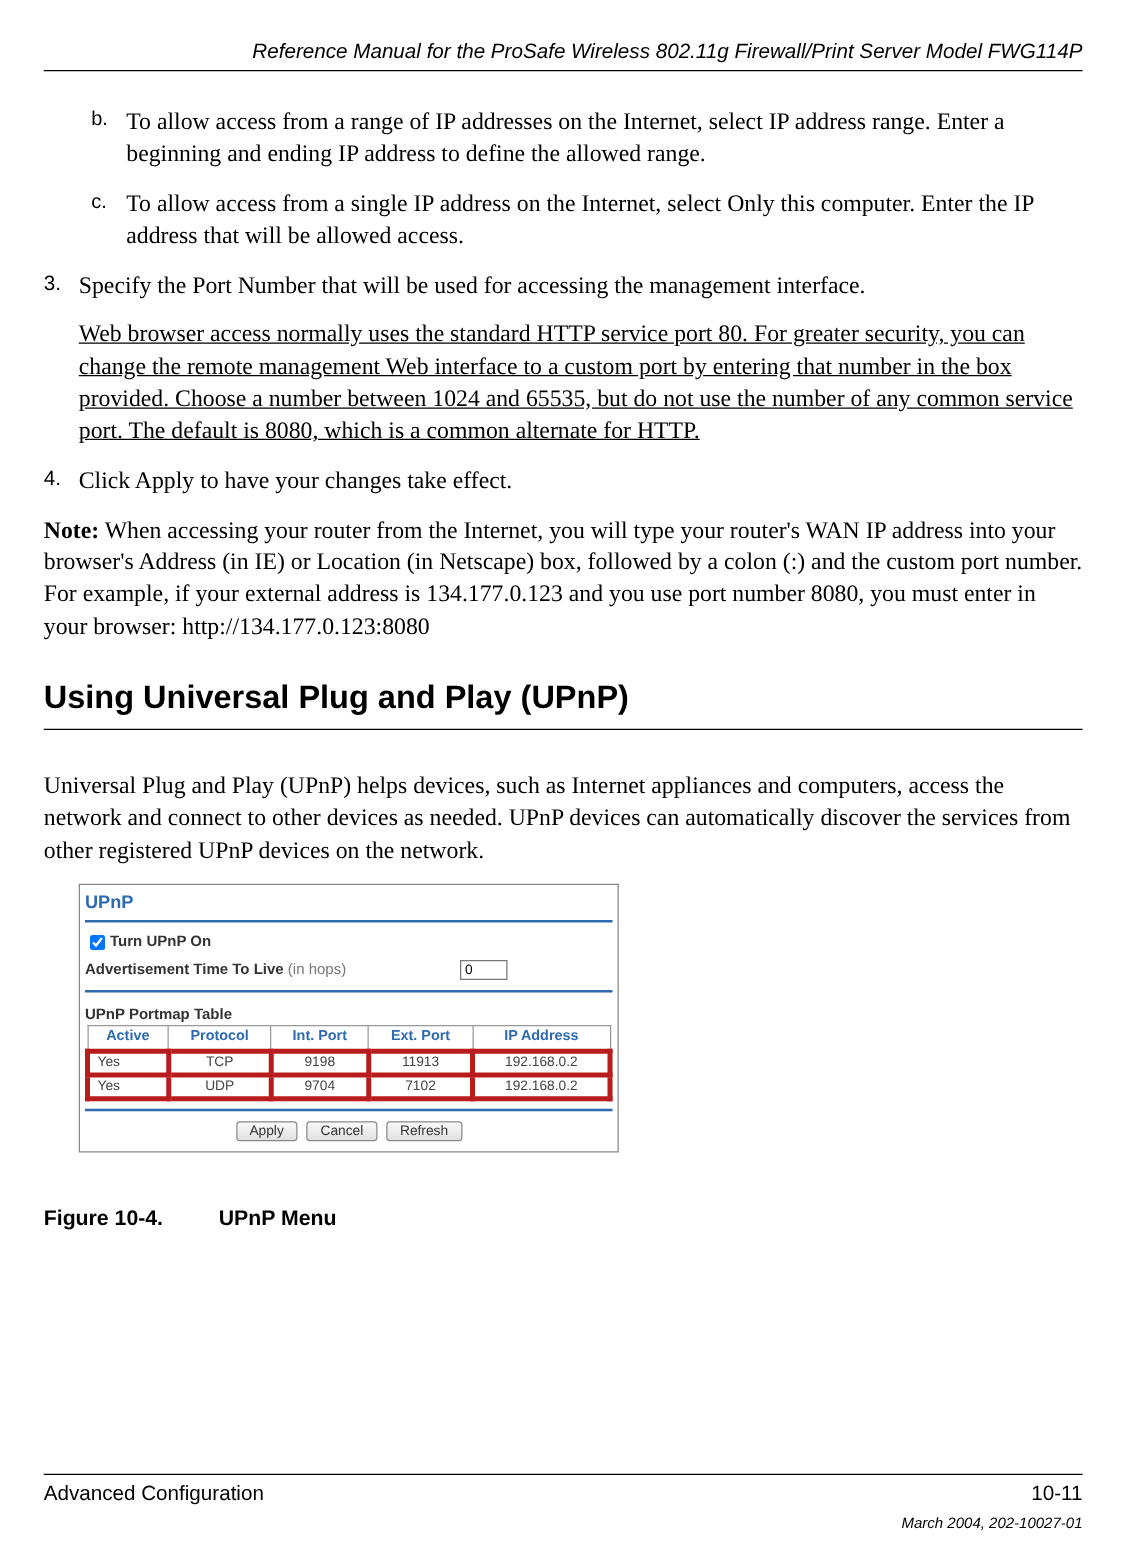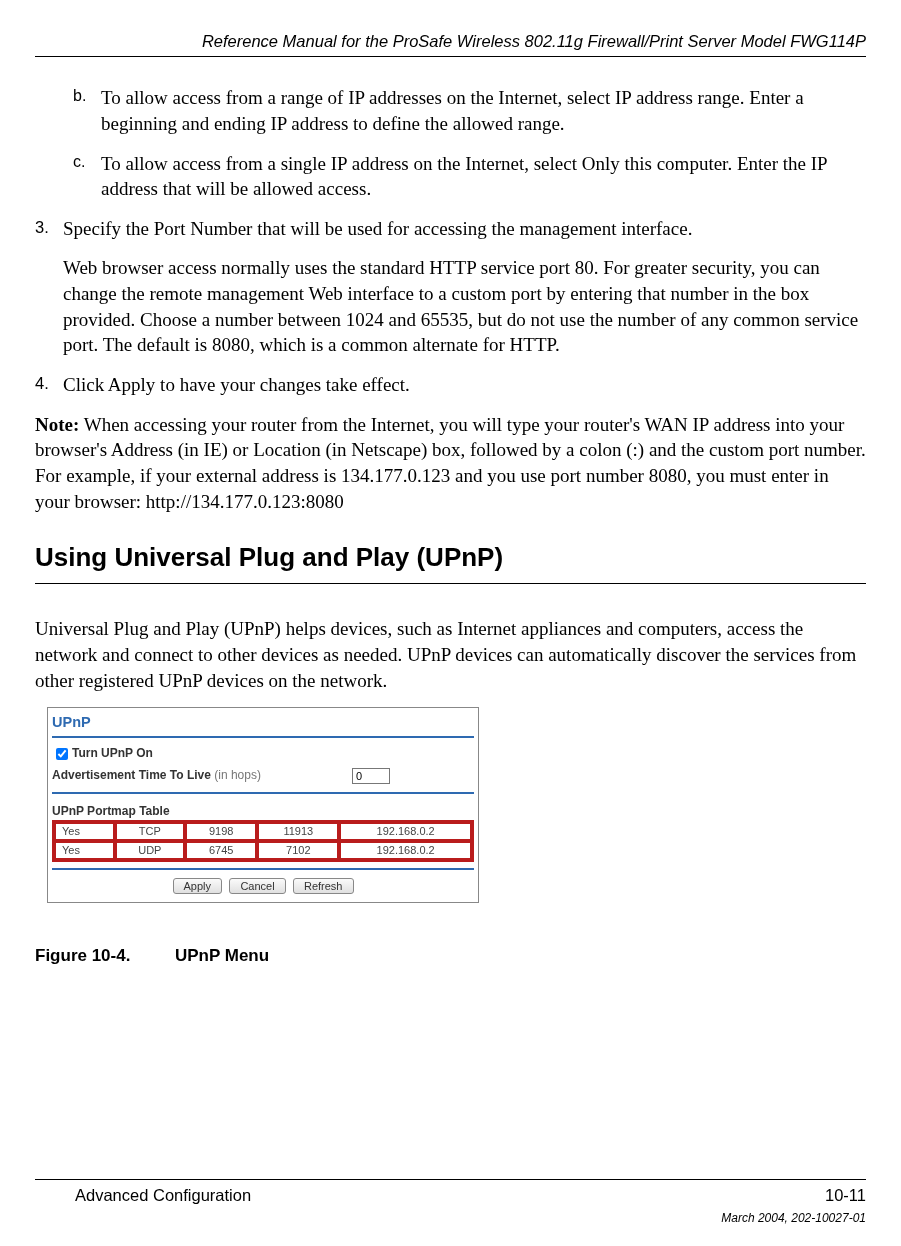--- a/index.html
+++ b/index.html
@@ -44,20 +44,21 @@
     flex: 0 0 28px;
     font-family: Arial, Helvetica, sans-serif;
     font-size: 16px;
   }
   .item-text {
     flex: 1;
   }
   .sub-para {
     margin-left: 28px;
     margin-bottom: 14px;
+    text-decoration: underline;
   }
   .note-para {
     margin-bottom: 18px;
   }
   .section-heading {
     font-family: Arial, Helvetica, sans-serif;
     font-weight: bold;
     font-size: 26px;
     margin-top: 26px;
     margin-bottom: 8px;
@@ -72,21 +73,21 @@
   }
 
   
   .upnp-panel {
     width: 432px;
     border: 1px solid #888;
     font-family: Arial, Helvetica, sans-serif;
     font-size: 12px;
     padding: 4px;
     box-sizing: border-box;
-    margin-left: 12px;
+    margin-left: 28px;
     color: #555;
     line-height: 1.2;
     background: #fff;
   }
   .upnp-title {
     color: #2e6ab1;
     font-size: 14.5px;
     font-weight: bold;
     padding: 2px 0 4px 0;
   }
@@ -191,21 +192,20 @@
   .footer-rule {
     border: none;
     border-top: 1px solid #000;
     margin: 0 0 4px 0;
   }
   .footer-line1 {
     display: flex;
     justify-content: space-between;
     font-family: Arial, Helvetica, sans-serif;
     font-size: 16.5px;
-    margin-left: 40px;
   }
   .footer-line2 {
     text-align: right;
     font-style: italic;
     font-family: Arial, Helvetica, sans-serif;
     font-size: 12px;
     margin-top: 4px;
   }
 </style>
 </head>
@@ -259,31 +259,38 @@
       <b>Advertisement Time To Live</b><span> (in hops)</span>
     </div>
     <input class="upnp-input" value="0" style="">
   </div>
 
   <hr class="upnp-hr" style="margin-top:6px">
 
   <div class="upnp-table-title">UPnP Portmap Table</div>
   <table class="upnp-table">
     <tbody>
+        <tr>
+      <th>Active</th>
+      <th>Protocol</th>
+      <th>Int. Port</th>
+      <th>Ext. Port</th>
+      <th>IP Address</th>
+    </tr>
     <tr>
       <td>Yes</td>
       <td style="text-align:center">TCP</td>
       <td style="text-align:center">9198</td>
       <td style="text-align:center">11913</td>
       <td style="text-align:center">192.168.0.2</td>
     </tr>
     <tr>
       <td>Yes</td>
       <td style="text-align:center">UDP</td>
-      <td style="text-align:center">6745</td>
+      <td style="text-align:center">9704</td>
       <td style="text-align:center">7102</td>
       <td style="text-align:center">192.168.0.2</td>
     </tr>
   </tbody>
     </table>
 
   <hr class="upnp-hr" style="margin-top:6px">
   <div class="upnp-buttons">
     <button class="upnp-btn">Apply</button>
     <button class="upnp-btn">Cancel</button>

